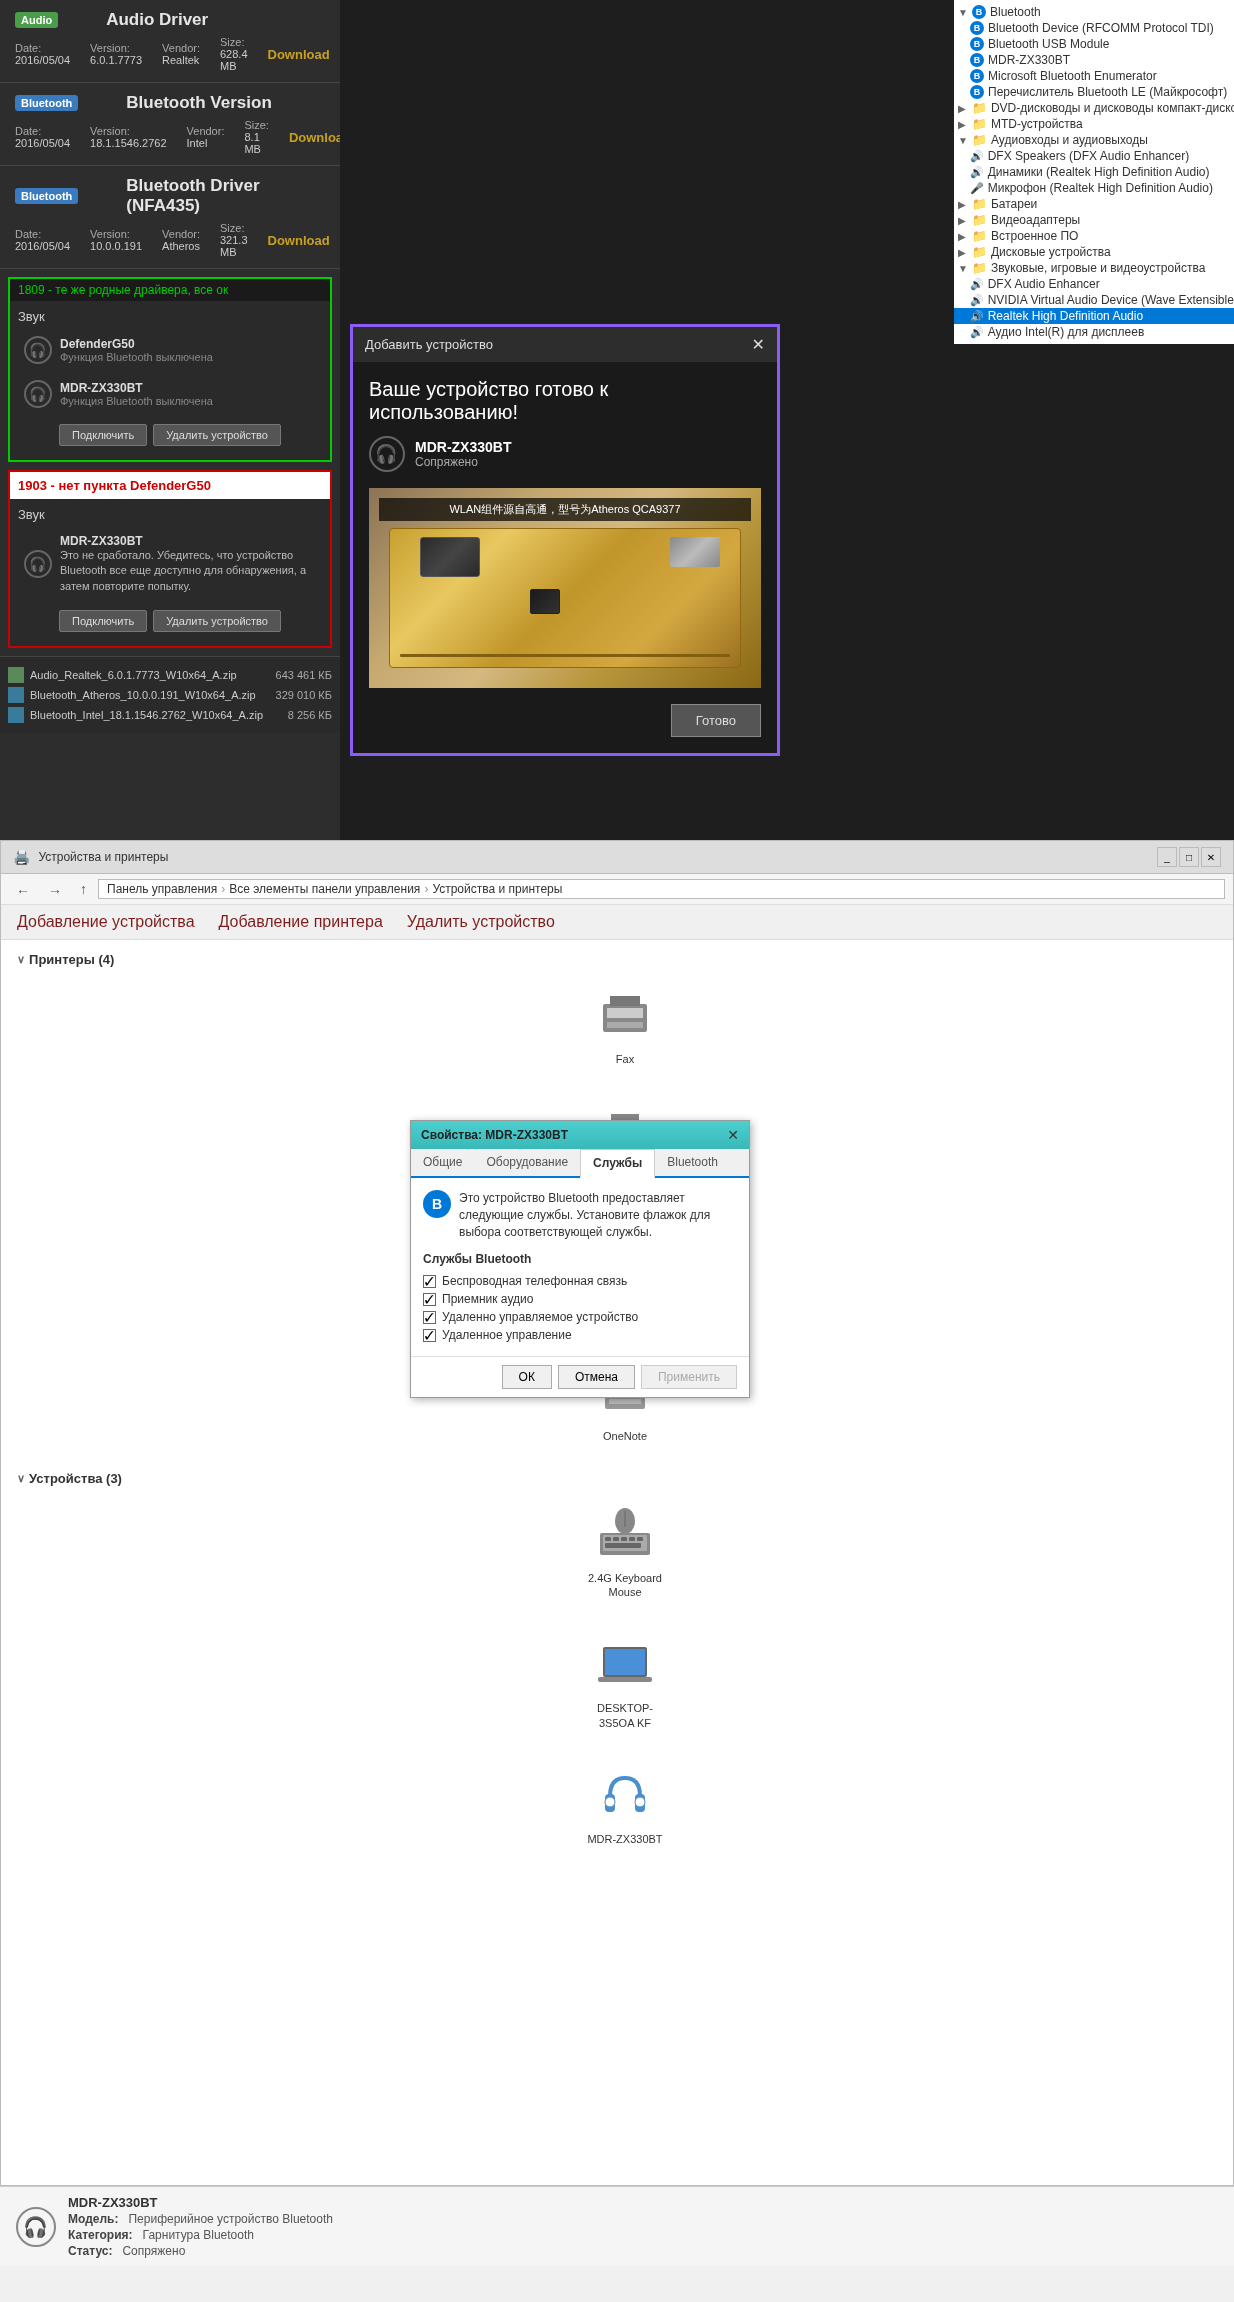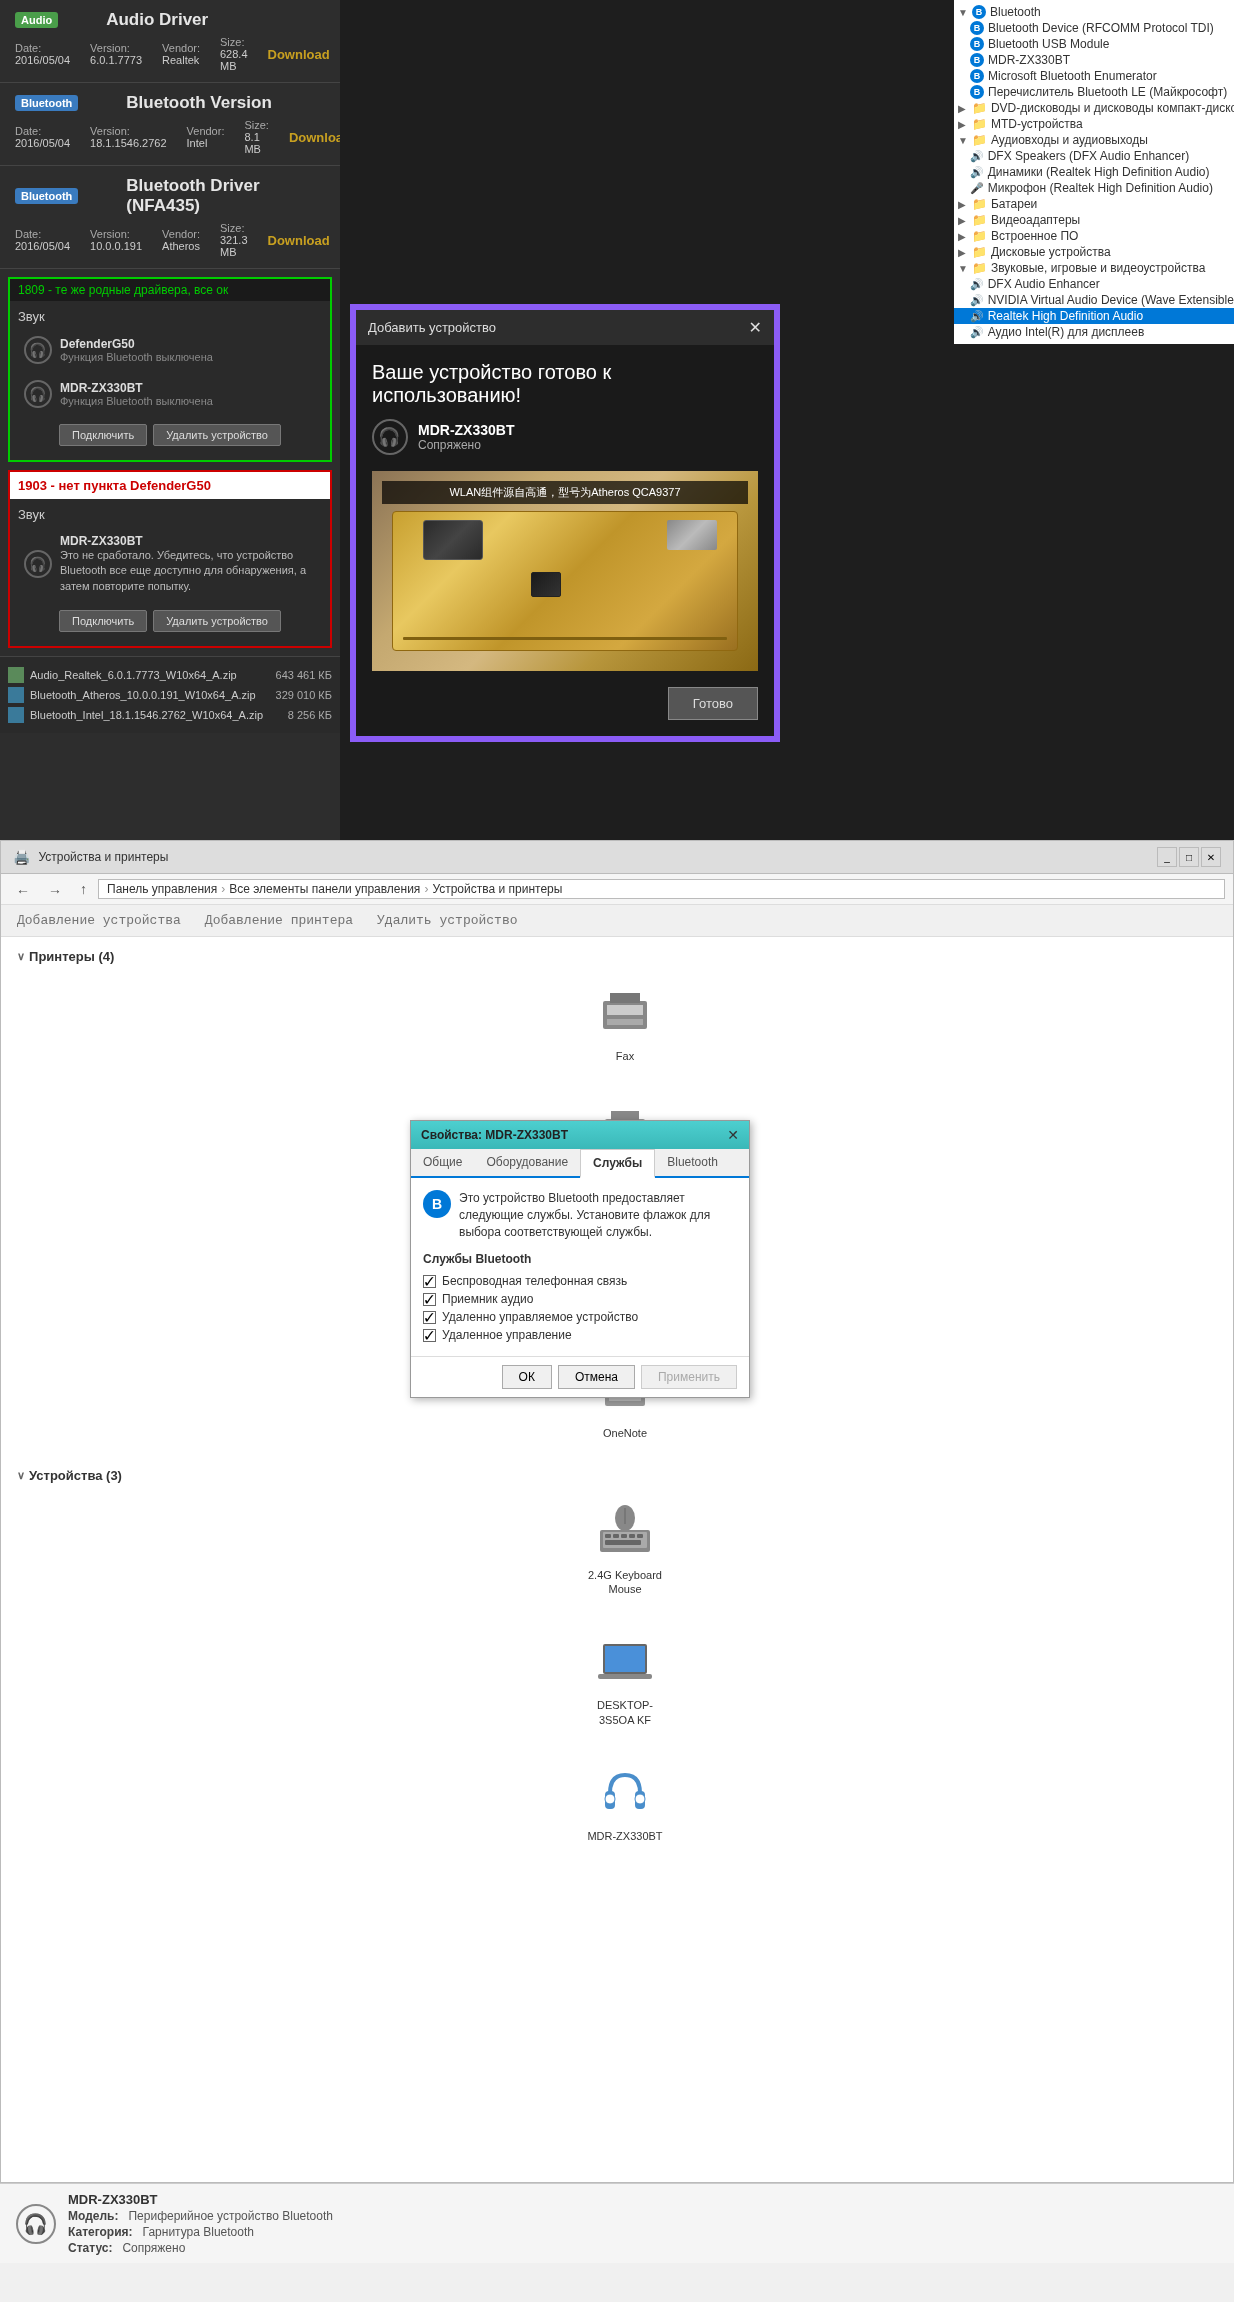--- a/index.html
+++ b/index.html
@@ -56,22 +56,22 @@
     .tree-item.selected .tree-text { color: white; }
     .tree-text { font-size: 12px; color: #333; }
     .indent1 { padding-left: 16px; }
     .bt-icon { width: 14px; height: 14px; background: #0078d7; border-radius: 50%; display: inline-flex; align-items: center; justify-content: center; color: white; font-size: 9px; font-weight: bold; flex-shrink: 0; }
     .folder-icon { color: #e8a000; font-size: 12px; }
     .device-icon { color: #555; font-size: 11px; }
     .expand-icon { color: #666; font-size: 10px; width: 10px; flex-shrink: 0; }
 
     
     .add-device-dialog { 
-      position: absolute; top: 304px; left: 10px; width: 430px;
-      background: #1a1a1a; border: 6px solid #8b5cf6;
+      position: absolute; top: 324px; left: 10px; width: 430px;
+      background: #1a1a1a; border: 3px solid #8b5cf6;
     }
     .dialog-titlebar { background: #2d2d2d; padding: 8px 12px; display: flex; justify-content: space-between; align-items: center; }
     .dialog-title-text { color: #ddd; font-size: 13px; }
     .dialog-close { color: #ddd; cursor: pointer; font-size: 16px; background: none; border: none; }
     .dialog-body { padding: 16px; }
     .dialog-heading { color: white; font-size: 20px; margin-bottom: 12px; }
     .device-paired { display: flex; align-items: center; gap: 10px; margin-bottom: 16px; }
     .paired-icon { width: 36px; height: 36px; border-radius: 50%; border: 2px solid #666; display: flex; align-items: center; justify-content: center; color: #aaa; font-size: 18px; }
     .paired-name { color: white; font-size: 14px; font-weight: bold; }
     .paired-status { color: #aaa; font-size: 12px; }
@@ -80,21 +80,21 @@
     .ready-btn { background: #555; color: #ddd; border: 1px solid #888; padding: 8px 24px; font-size: 13px; cursor: pointer; float: right; margin-top: 8px; }
     .devices-window { background: white; border: 1px solid #bbb; }
     .window-titlebar { background: #ddd; padding: 6px 12px; display: flex; align-items: center; gap: 8px; border-bottom: 1px solid #bbb; }
     .window-title { font-size: 12px; color: #333; }
     .nav-bar { background: #f5f5f5; padding: 4px 8px; display: flex; align-items: center; gap: 4px; border-bottom: 1px solid #ddd; }
     .nav-btn { background: none; border: 1px solid transparent; padding: 2px 6px; cursor: pointer; font-size: 14px; color: #555; }
     .address-bar { background: white; border: 1px solid #bbb; padding: 2px 8px; font-size: 12px; flex: 1; display: flex; align-items: center; gap: 4px; }
     .address-part { color: #333; font-size: 12px; }
     .address-sep { color: #999; font-size: 12px; }
     .toolbar { background: #f0f0f0; padding: 6px 12px; display: flex; gap: 16px; border-bottom: 1px solid #ddd; }
-    .toolbar-btn { background: none; border: none; color: #737373; font-size: 13px; cursor: pointer; padding: 2px 4px; font-family: Liberation Mono, monospace; }
+    .toolbar-btn { background: none; border: none; color: #7f1d1d; font-size: 16px; cursor: pointer; padding: 2px 4px; }
 
     .devices-content { padding: 12px 16px; }
     .section-header { color: #333; font-size: 13px; font-weight: bold; margin-bottom: 10px; display: flex; align-items: center; gap: 4px; }
     .section-toggle { color: #666; font-size: 11px; cursor: pointer; }
     .device-grid { display: flex; gap: 20px; flex-wrap: wrap; margin-bottom: 20px; padding-left: 16px; flex-direction: column; }
     .device-tile { display: flex; flex-direction: column; align-items: center; gap: 4px; cursor: pointer; padding: 6px; border: 1px solid transparent; min-width: 80px; }
     .device-tile-icon { width: 64px; height: 64px; display: flex; align-items: center; justify-content: center; }
     .device-tile-name { font-size: 11px; color: #333; text-align: center; line-height: 1.3; max-width: 90px; }
 
     

